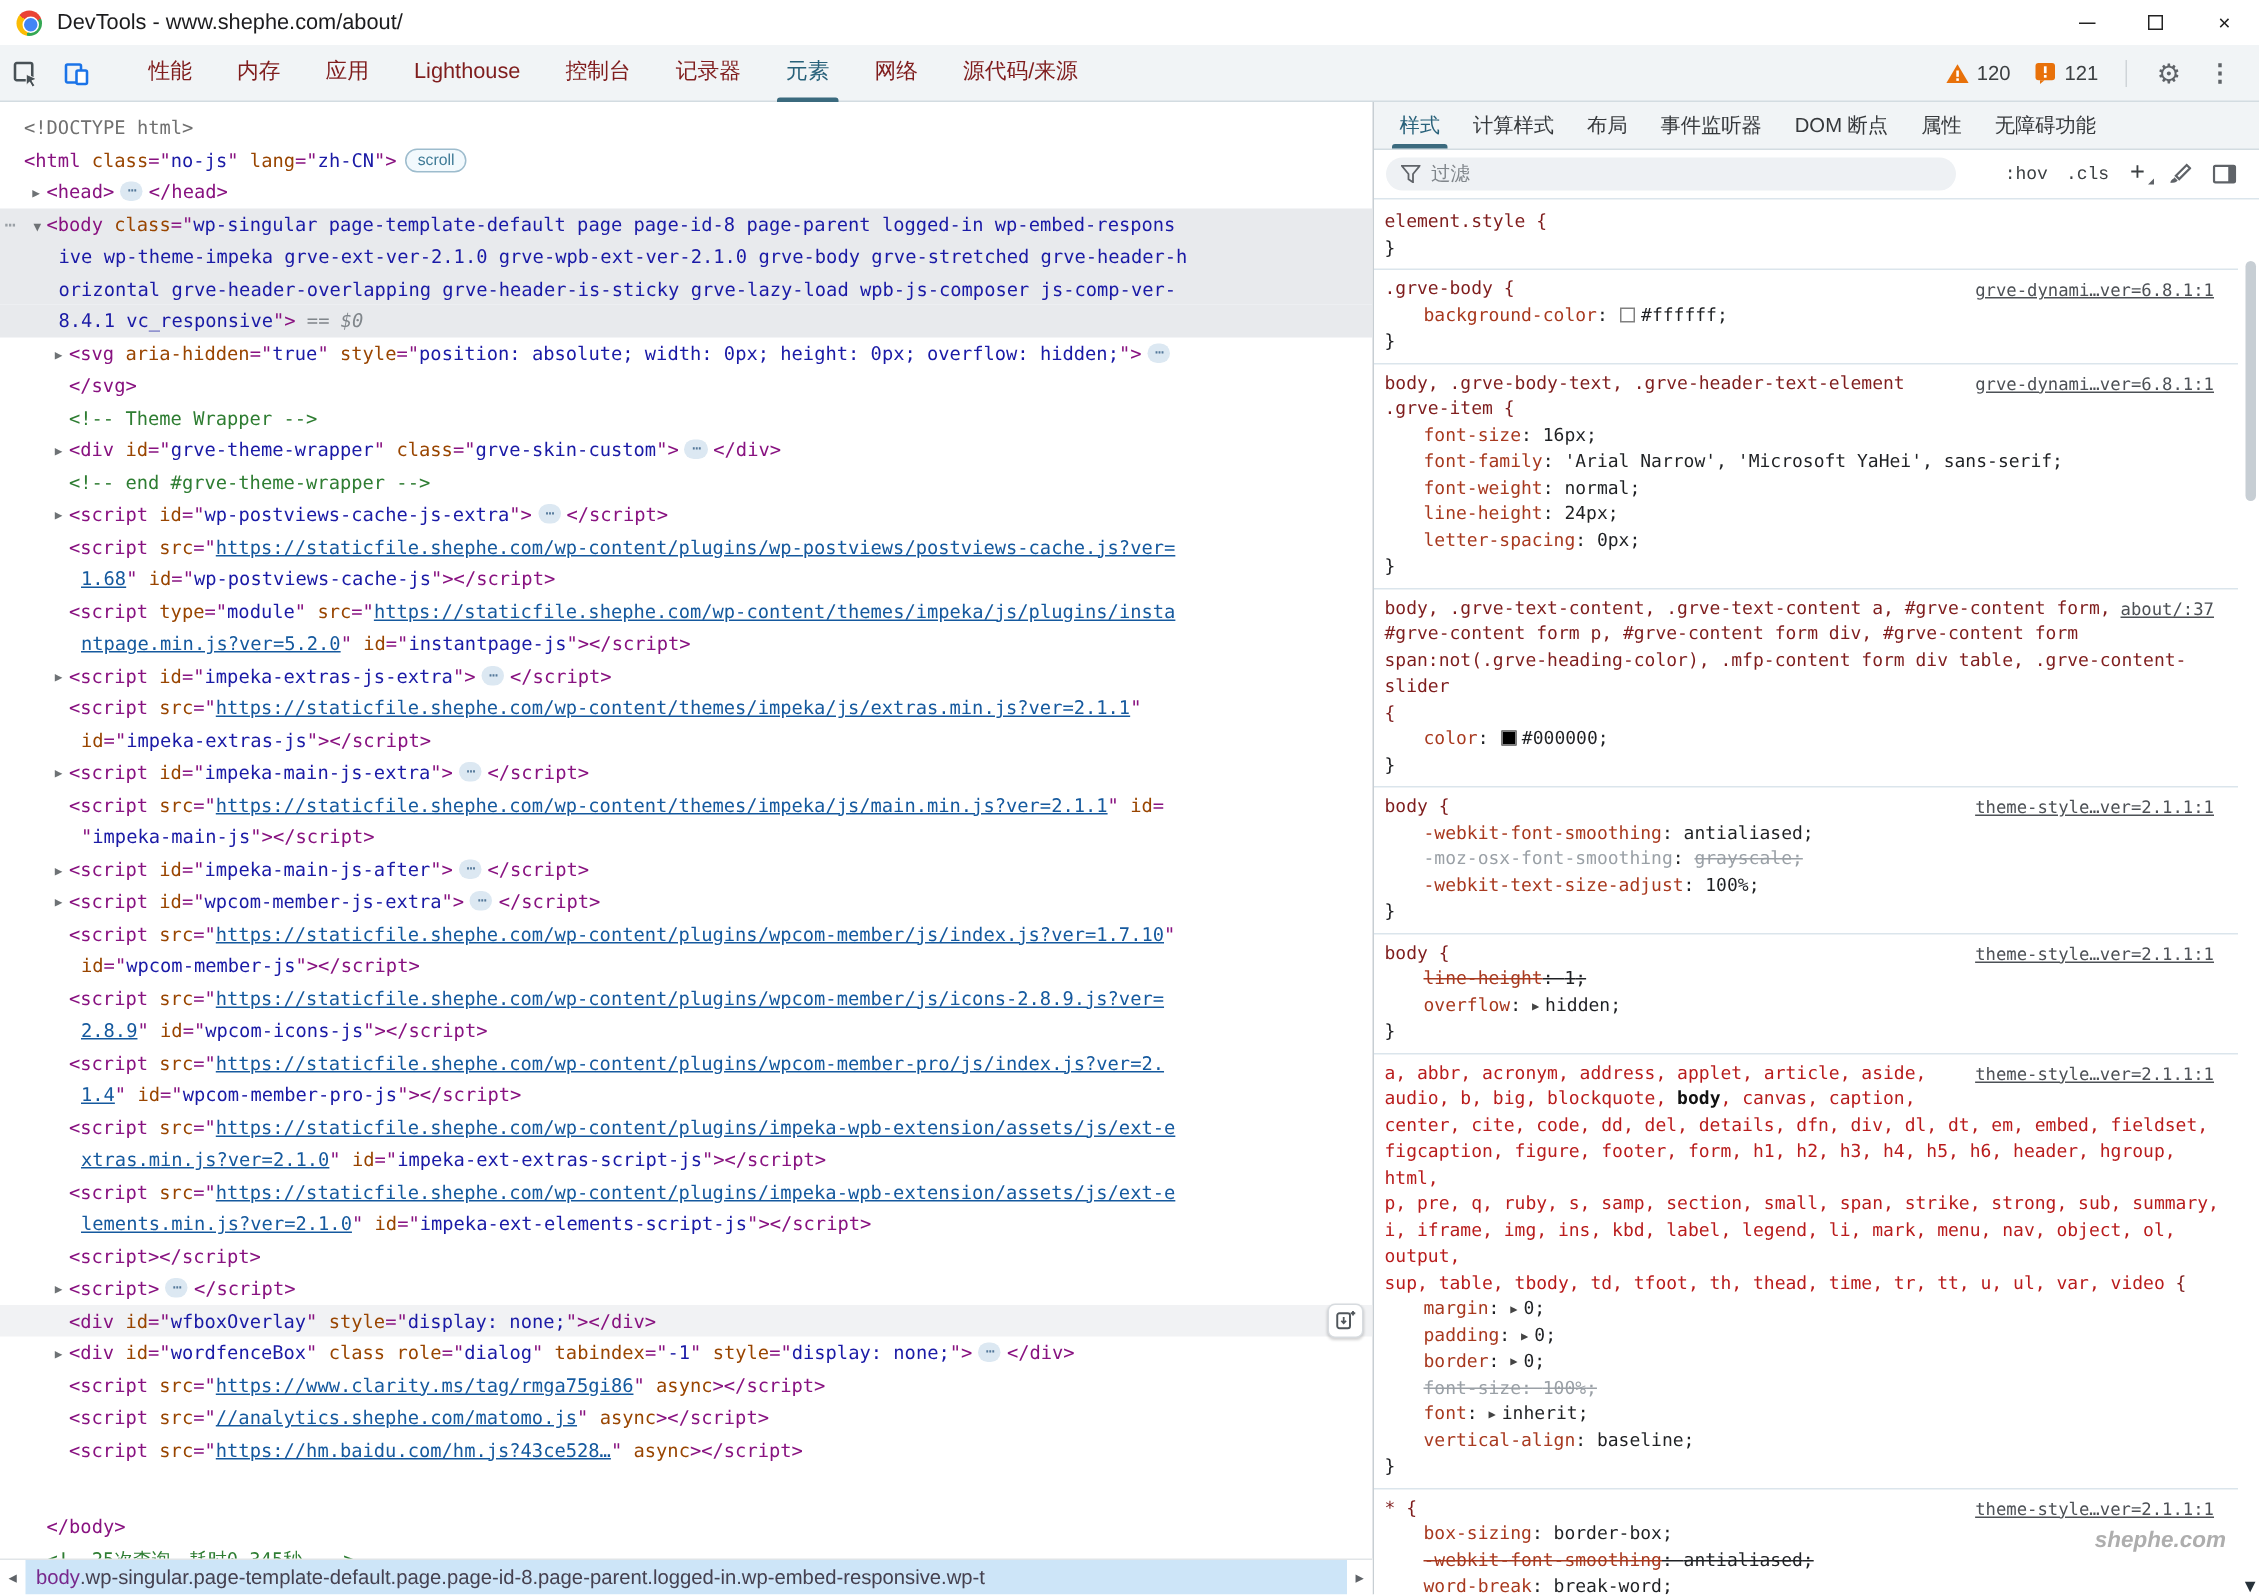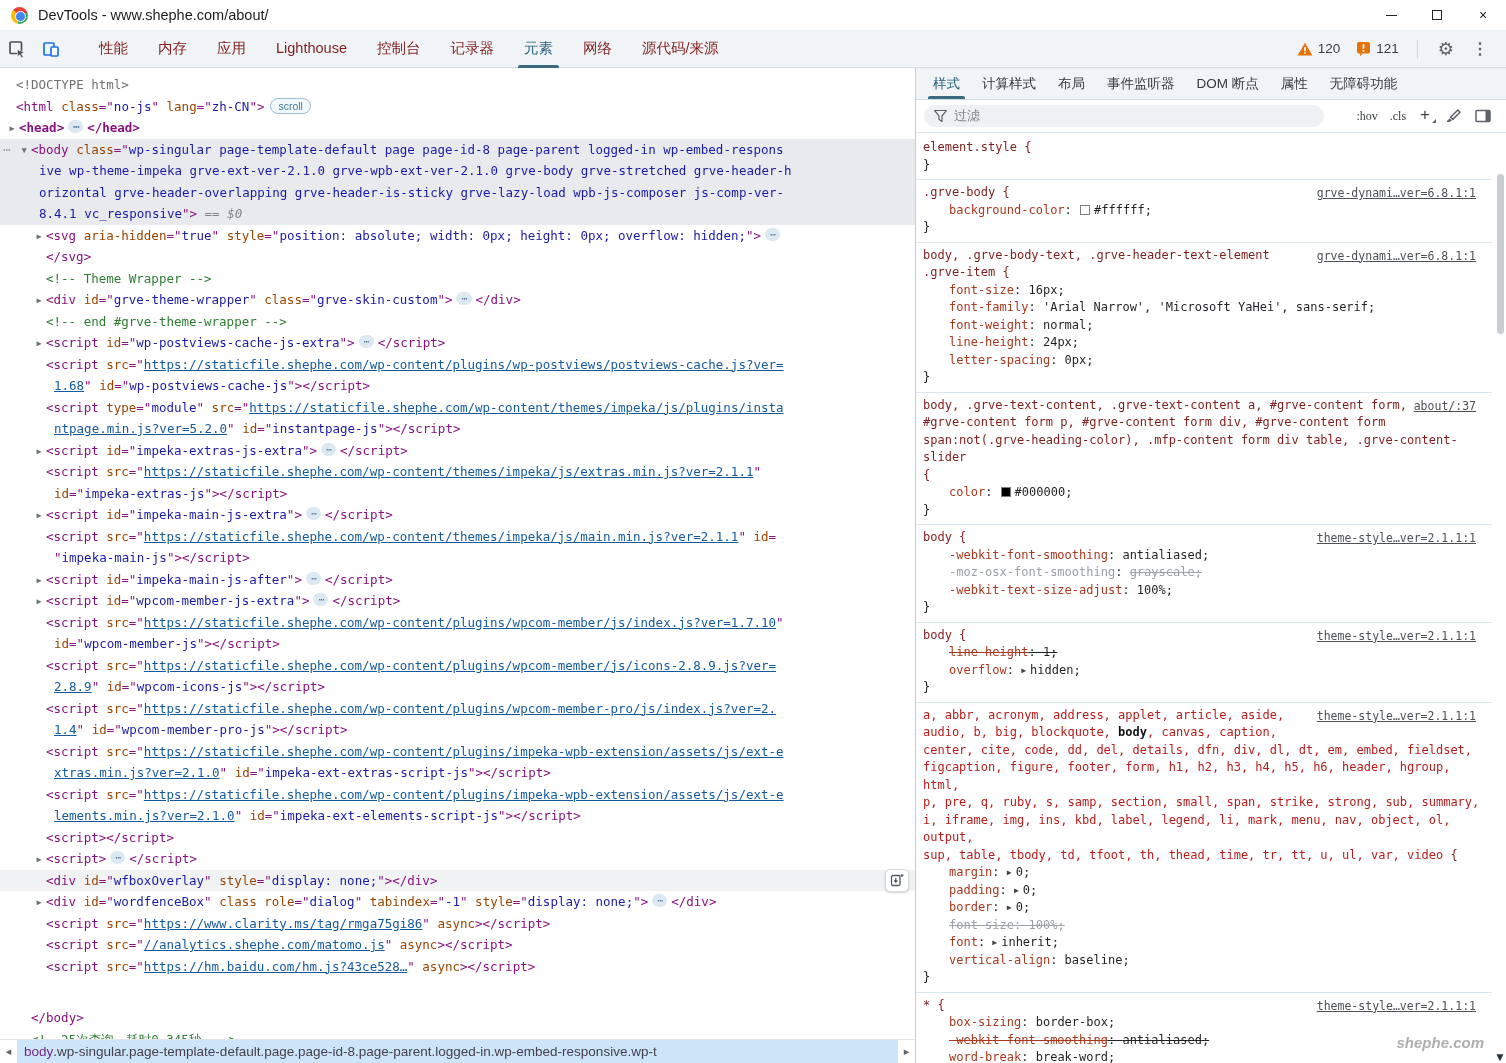--- a/index.html
+++ b/index.html
@@ -82,21 +82,21 @@
     display:flex;align-items:center;padding-left:6px}
   .stab{padding:0 11px;line-height:31px;font-size:13.5px;color:#36393c;position:relative;white-space:nowrap}
   .stab.selected{color:var(--sel-teal)}
   .stab.selected::after{content:"";position:absolute;left:6px;right:6px;bottom:0;height:3px;
     background:#3b6a7e;border-radius:2px 2px 0 0}
   .filter-row{height:33px;border-bottom:1px solid var(--sec-border);display:flex;align-items:center;
     padding:0 8px 0 8px}
   .filter-box{flex:1;height:22px;background:#eef1f4;border-radius:12px;display:flex;align-items:center;
     padding:0 10px;gap:7px;margin-right:26px}
   .filter-text{font-size:13px;color:#80868b}
-  .toggle-lbl{font-size:12px;color:#3c4043;padding:0 6px;font-family:Liberation Serif, serif}
+  .toggle-lbl{font-size:12px;color:#3c4043;padding:0 6px;font-family:Liberation Mono, monospace}
   .plus-btn{font-size:17px;color:#3c4043;padding:0 8px;position:relative;top:-1px}
   .plus-btn::after{content:"";position:absolute;right:2px;bottom:2px;border-left:4px solid transparent;
     border-bottom:4px solid #5f6368}
   .frow-icon{padding:0 7px;display:flex;align-items:center}
 
   .rules{flex:1;overflow:hidden;font-family:"DejaVu Sans Mono",monospace;font-size:12px;
     line-height:17.5px;padding:2px 14px 0 0;position:relative}
   .style-section{border-bottom:1px solid var(--sec-border);padding:4px 0 5px 7px;position:relative}
   .style-section.partial{border-bottom:none;height:16px;overflow:hidden}
   .sel-line{color:#202124}
@@ -108,21 +108,21 @@
   .prop-name{color:var(--prop)}
   .prop-val{color:var(--pv)}
   .decl.struck .prop-name,.decl.struck .prop-val,.decl.struck .colon{text-decoration:line-through}
   .decl.inactive .prop-name,.decl.inactive .prop-val,.decl.inactive .colon{color:var(--graycss);text-decoration:line-through}
   .decl.inactive-value .prop-name{color:var(--graycss)}
   .decl.inactive-value .prop-val{color:var(--graycss);text-decoration:line-through}
   .swatch{display:inline-block;width:10px;height:10px;border:1px solid #808080;margin:0 4px -1px 1px}
   .val-arrow{font-size:8px;color:#444;margin-right:4px;vertical-align:1px}
   .close-brace{color:#202124}
 
-  .watermark{position:absolute;right:22px;bottom:12px;font-size:15px;font-weight:bold;font-style:italic;
+  .watermark{position:absolute;right:22px;bottom:28px;font-size:15px;font-weight:bold;font-style:italic;
     color:#9a9a9a;opacity:.8;font-family:"Liberation Sans",sans-serif}
   .v-scrollbar{position:absolute;right:1px;top:100px;bottom:0;width:9px}
   .v-thumb{position:absolute;top:6px;left:1px;width:7px;height:160px;background:#c7ced4;border-radius:4px}
   .scroll-down{position:absolute;right:0;bottom:0;font-size:12px;color:#27323a;line-height:12px}
 </style>
 </head>
 <body>
 
 <div class="titlebar">
   <div class="chrome-logo"></div>
@@ -185,21 +185,21 @@
     <div class="kebab"><span>⋮</span></div>
   </div>
 </div>
 
 <div class="main">
 
   <div class="elements-pane">
     <div class="dom-tree">
         <div class="tree-row" style="padding-left: 16px;"><span class="tk-doc">&lt;!DOCTYPE html&gt;</span></div>
         <div class="tree-row" style="padding-left: 16px;"><span class="tk-tag">&lt;html </span><span class="tk-attr">class</span><span class="tk-tag">="</span><span class="tk-val">no-js</span><span class="tk-tag">" </span><span class="tk-attr">lang</span><span class="tk-tag">="</span><span class="tk-val">zh-CN</span><span class="tk-tag">"&gt;</span><span class="badge-scroll">scroll</span></div>
-        <div class="tree-row" style="padding-left: 19px; font-weight: bold;"><span class="tri">▶</span><span class="tk-tag">&lt;head&gt;</span><span class="badge-ellipsis">⋯</span><span class="tk-tag">&lt;/head&gt;</span></div>
+        <div class="tree-row" style="padding-left: 31px;"><span class="tri">▶</span><span class="tk-tag">&lt;head&gt;</span><span class="badge-ellipsis">⋯</span><span class="tk-tag">&lt;/head&gt;</span></div>
         <div class="tree-row selected" style="padding-left: 31px;"><span class="gutter-dots">⋯</span><span class="tri open">▶</span><span class="tk-tag">&lt;body </span><span class="tk-attr">class</span><span class="tk-tag">="</span><span class="tk-val">wp-singular page-template-default page page-id-8 page-parent logged-in wp-embed-respons</span></div>
         <div class="tree-row selected" style="padding-left: 39px;"><span class="tk-val">ive wp-theme-impeka grve-ext-ver-2.1.0 grve-wpb-ext-ver-2.1.0 grve-body grve-stretched grve-header-h</span></div>
         <div class="tree-row selected" style="padding-left: 39px;"><span class="tk-val">orizontal grve-header-overlapping grve-header-is-sticky grve-lazy-load wpb-js-composer js-comp-ver-</span></div>
         <div class="tree-row selected" style="padding-left: 39px;"><span class="tk-val">8.4.1 vc_responsive</span><span class="tk-tag">"&gt; </span><span class="tk-meta">== $0</span></div>
         <div class="tree-row" style="padding-left: 46px;"><span class="tri">▶</span><span class="tk-tag">&lt;svg </span><span class="tk-attr">aria-hidden</span><span class="tk-tag">="</span><span class="tk-val">true</span><span class="tk-tag">" </span><span class="tk-attr">style</span><span class="tk-tag">="</span><span class="tk-val">position: absolute; width: 0px; height: 0px; overflow: hidden;</span><span class="tk-tag">"&gt;</span><span class="badge-ellipsis">⋯</span></div>
         <div class="tree-row" style="padding-left: 46px;"><span class="tk-tag">&lt;/svg&gt;</span></div>
         <div class="tree-row" style="padding-left: 46px;"><span class="tk-com">&lt;!-- Theme Wrapper --&gt;</span></div>
         <div class="tree-row" style="padding-left: 46px;"><span class="tri">▶</span><span class="tk-tag">&lt;div </span><span class="tk-attr">id</span><span class="tk-tag">="</span><span class="tk-val">grve-theme-wrapper</span><span class="tk-tag">" </span><span class="tk-attr">class</span><span class="tk-tag">="</span><span class="tk-val">grve-skin-custom</span><span class="tk-tag">"&gt;</span><span class="badge-ellipsis">⋯</span><span class="tk-tag">&lt;/div&gt;</span></div>
         <div class="tree-row" style="padding-left: 46px;"><span class="tk-com">&lt;!-- end #grve-theme-wrapper --&gt;</span></div>
         <div class="tree-row" style="padding-left: 46px;"><span class="tri">▶</span><span class="tk-tag">&lt;script </span><span class="tk-attr">id</span><span class="tk-tag">="</span><span class="tk-val">wp-postviews-cache-js-extra</span><span class="tk-tag">"&gt;</span><span class="badge-ellipsis">⋯</span><span class="tk-tag">&lt;/script&gt;</span></div>

